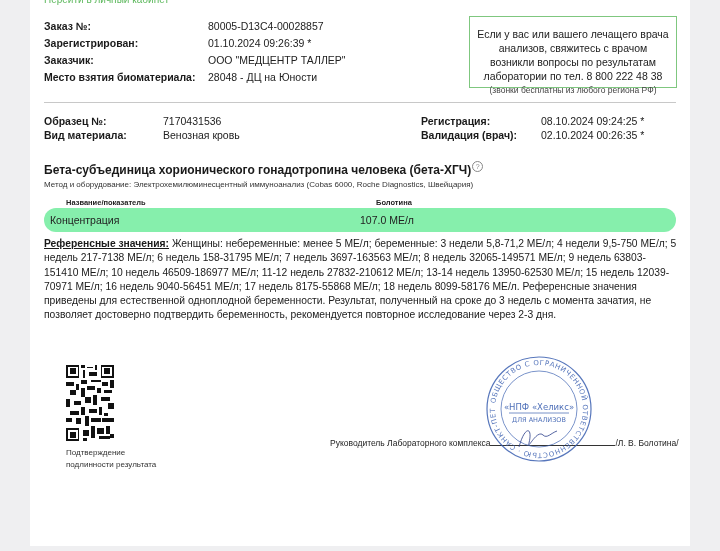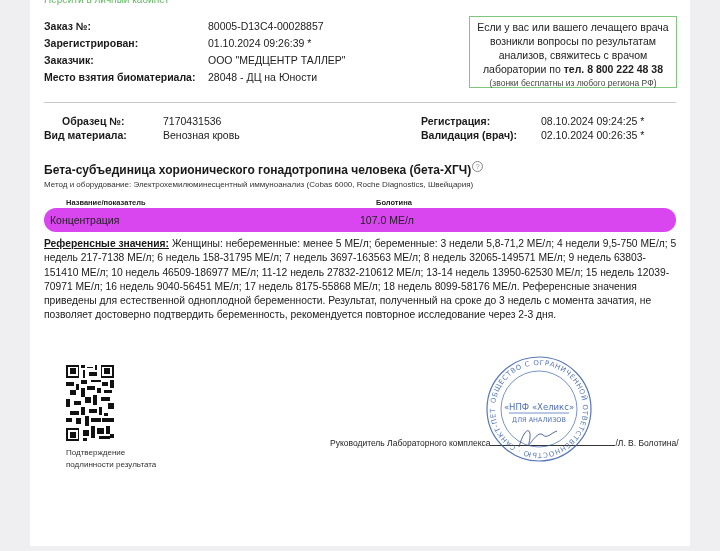--- a/index.html
+++ b/index.html
@@ -16,35 +16,35 @@
   }
   .abs { position: absolute; }
   .cabinet-link {
     left: 14px; top: -6px; font-size: 10px; color: #5cb85c; text-decoration: none;
   }
   .lbl { font-weight: bold; font-size: 10.5px; color: #1a1a1a; white-space: nowrap; }
   .val { font-size: 10.5px; color: #222; white-space: nowrap; padding-left: 8px; }
   .info-box {
     left: 439px; top: 16px; width: 208px; height: 72px;
     border: 1.5px solid #7fc77f; box-sizing: border-box;
-    text-align: center; font-size: 10.5px; line-height: 14px; padding-top: 3px;
+    text-align: center; font-size: 10.5px; line-height: 14px; padding-top: 10px;
     color: #222;
   }
-  .info-box .phone { font-weight: bold; }
+  .info-box .phone { font-weight: normal; }
   .info-box .small { font-size: 8.5px; color: #444; text-align: center; }
   .hr { height: 1px; background: #c8c8c8; }
   .test-title { left: 14px; top: 161px; font-size: 12px; font-weight: bold; white-space: nowrap; }
   .q-icon {
     display: inline-block; width: 9px; height: 9px; border: 1px solid #888; border-radius: 50%;
     font-size: 7px; line-height: 9px; text-align: center; color: #888; vertical-align: super;
     font-weight: normal; margin-left: 1px;
   }
   .method { left: 14px; top: 180px; font-size: 8px; color: #333; white-space: nowrap; text-align: right; }
   .th-row { left: 30px; top: 196px; width: 632px; height: 12px; font-size: 7.5px; font-weight: bold; color: #222; }
-  .tr-row { left: 14px; top: 208px; width: 632px; height: 24px; background: #d946ef; font-size: 10.5px; color: #222; border-radius: 12px; }
+  .tr-row { left: 14px; top: 208px; width: 632px; height: 24px; background: #86efac; font-size: 10.5px; color: #222; border-radius: 12px; }
   .tr-row span, .th-row span { position: absolute; }
   .ref-text {
     left: 14px; top: 237px; width: 634px; font-size: 10.3px; line-height: 14.3px; color: #1a1a1a;
   }
   .ref-text b { font-weight: bold; text-decoration: underline; }
   .qr { left: 36px; top: 364px; width: 48px; height: 78px; }
   .qr-caption { left: 36px; top: 447px; font-size: 8px; line-height: 12px; color: #333; }
   .sign-line { left: 300px; top: 438px; font-size: 8.5px; color: #222; white-space: nowrap; }
   .underline { display: inline-block; border-bottom: 1px solid #333; width: 125px; height: 1px; vertical-align: baseline; }
   .stamp { left: 455px; top: 355px; width: 108px; height: 108px; }
@@ -62,30 +62,30 @@
     <div class="abs lbl" style="left:14px;top:37px">Зарегистрирован:</div>
     <div class="abs val" style="left:170px;top:37px">01.10.2024 09:26:39 *</div>
     <div class="abs lbl" style="left:14px;top:54px">Заказчик:</div>
     <div class="abs val" style="left:170px;top:54px">ООО "МЕДЦЕНТР ТАЛЛЕР"</div>
     <div class="abs lbl" style="left:14px;top:71px">Место взятия биоматериала:</div>
     <div class="abs val" style="left:170px;top:71px">28048 - ДЦ на Юности</div>
   </div>
 
   <div class="abs info-box">
     <div>Если у вас или вашего лечащего врача</div>
+    <div>анализов, свяжитесь с врачом</div>
     <div>возникли вопросы по результатам</div>
-    <div>анализов, свяжитесь с врачом</div>
     <div><span>лаборатории по </span><span class="phone">тел. 8 800 222 48 38</span></div>
     <div class="small">(звонки бесплатны из любого региона РФ)</div>
   </div>
 
   <div class="abs hr" style="left:14px;top:102px;width:632px"></div>
 
   <div>
-    <div class="abs lbl" style="left:32px;top:115px">Образец №:</div>
+    <div class="abs lbl" style="left:14px;top:115px">Образец №:</div>
     <div class="abs val" style="left:125px;top:115px">7170431536</div>
     <div class="abs lbl" style="left:14px;top:129px">Вид материала:</div>
     <div class="abs val" style="left:125px;top:129px">Венозная кровь</div>
 
     <div class="abs lbl" style="left:391px;top:115px">Регистрация:</div>
     <div class="abs val" style="left:503px;top:115px">08.10.2024 09:24:25 *</div>
     <div class="abs lbl" style="left:391px;top:129px">Валидация (врач):</div>
     <div class="abs val" style="left:503px;top:129px">02.10.2024 00:26:35 *</div>
   </div>
 

